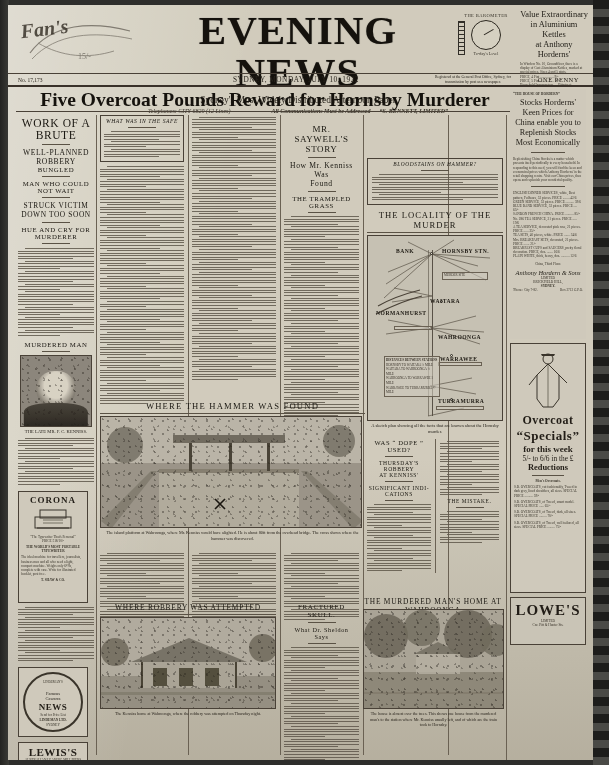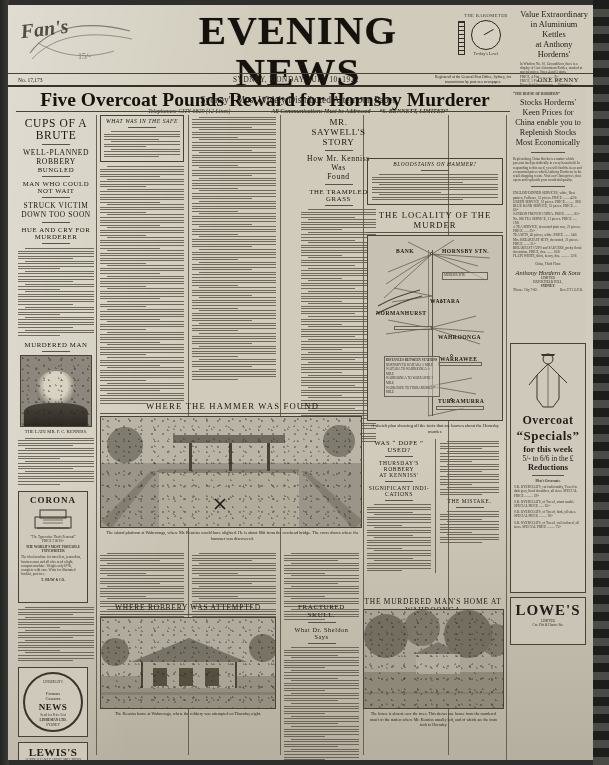--- a/index.html
+++ b/index.html
@@ -236,21 +236,21 @@
     <div id="headrule"></div>
 
     <div class="colrule" style="left:88px;height:640px;"></div>
     <div class="colrule" style="left:180px;height:640px;"></div>
     <div class="colrule" style="left:272px;height:640px;"></div>
     <div class="colrule" style="left:355px;height:640px;"></div>
     <div class="colrule" style="left:440px;height:640px;"></div>
     <div class="colrule" style="left:498px;height:648px;"></div>
 
     <div class="col" style="left:10px;width:76px;">
-      <div class="khead k1" style="margin-top:2px">CUPS OF A BRUTE</div>
+      <div class="khead k1" style="margin-top:2px">WORK OF A BRUTE</div>
       <div class="smrule"></div>
       <div class="khead k2">WELL-PLANNED ROBBERY</div>
       <div class="khead k3">BUNGLED</div>
       <div class="smrule"></div>
       <div class="khead k3">MAN WHO COULD NOT WAIT</div>
       <div class="smrule"></div>
       <div class="khead k3" style="font-size:7.4px">STRUCK VICTIM DOWN TOO SOON</div>
       <div class="smrule"></div>
       <div class="khead k3">HUE AND CRY FOR MURDERER</div>
       <div class="smrule"></div>
@@ -378,21 +378,21 @@
         <span class="para"><i class="ind"></i><i></i><i></i><i></i><i class="sh2"></i></span>
         <span class="para"><i class="ind"></i><i></i><i></i><i></i><i class="sh"></i></span>
         <span class="para"><i class="ind"></i><i></i><i></i><i class="sh2"></i></span>
         <span class="para"><i class="ind"></i><i></i><i></i><i></i><i class="sh"></i></span>
         <span class="para"><i class="ind"></i><i></i><i></i><i></i><i class="sh2"></i></span>
         <span class="para"><i class="ind"></i><i></i><i></i><i class="sh"></i></span>
         <span class="para"><i class="ind"></i><i></i><i></i><i></i><i class="sh2"></i></span>
       </div>
     </div>
 
-    <div class="col" style="left:293px;width:75px;">
+    <div class="col" style="left:276px;width:75px;margin-top:7px;">
       <div class="khead k4" style="margin-top:2px">MR. SAYWELL'S</div>
       <div class="khead k4">STORY</div>
       <div class="smrule"></div>
       <div class="khead" style="font-size:7.6px">How Mr. Kenniss Was</div>
       <div class="khead" style="font-size:7.6px">Found</div>
       <div class="smrule"></div>
       <div class="khead k3">THE TRAMPLED GRASS</div>
       <div class="smrule"></div>
       <div class="lines">
         <span class="para"><i class="ind"></i><i></i><i></i><i class="sh"></i></span>

